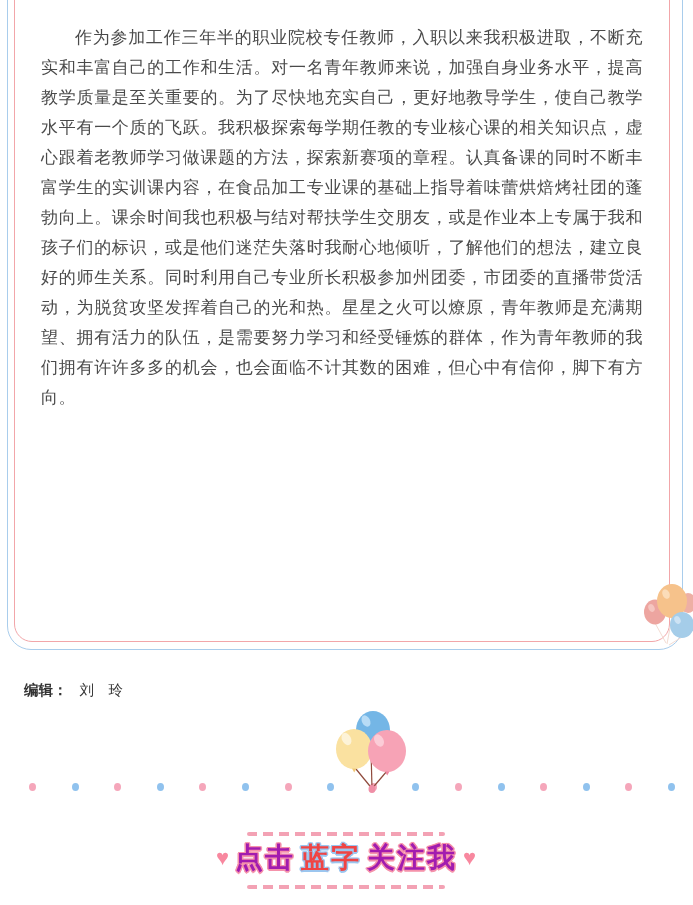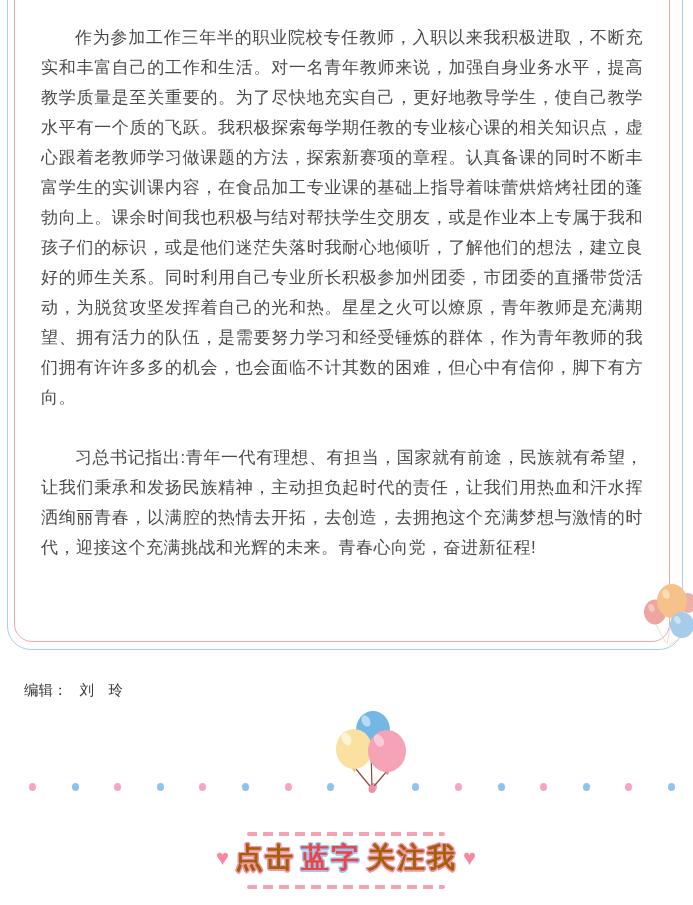--- a/index.html
+++ b/index.html
@@ -24,21 +24,21 @@
     font-size:17px;line-height:30px;color:#4a4a4a;
     text-align:justify;text-indent:2em;
     letter-spacing:0.5px;
   }
 
   
   .corner-balloons{position:absolute;left:638px;top:580px;width:56px;height:68px;}
 
   
   .editor-line{position:absolute;left:24px;top:681px;font-size:14.5px;color:#333333;}
-  .editor-label{font-weight:normal;margin-top:8px;}
+  .editor-label{font-weight:bold;margin-top:8px;}
   .editor-name{margin-left:12px;}
 
   
   .bouquet{position:absolute;left:325px;top:708px;width:90px;height:88px;z-index:3;}
 
   
   .dots-row{position:absolute;left:29px;top:783px;width:650px;height:9px;z-index:2;}
   .dot{position:absolute;top:0;width:7px;height:8px;border-radius:50%;}
 
   
@@ -51,39 +51,38 @@
   .dash-bottom{margin-top:7px;}
   .banner-row{
     height:40px;display:flex;align-items:center;justify-content:center;gap:6px;margin-top:2px;
   }
   .heart{font-size:22px;color:#f8889f;line-height:1;}
   .seg{
     font-size:28px;font-weight:bold;letter-spacing:2px;line-height:1;
     font-family:"DejaVu Sans","Liberation Sans",sans-serif;
   }
   .seg-pink{
-    color:#a16207;
+    color:#a21caf;
     text-shadow:-1.5px 0 #f593ab,1.5px 0 #f593ab,0 -1.5px #f593ab,0 1.5px #f593ab,
                 -1px -1px #f593ab,1px -1px #f593ab,-1px 1px #f593ab,1px 1px #f593ab;
   }
   .seg-blue{
     color:#ef4444;
     text-shadow:-1.5px 0 #9cc6ef,1.5px 0 #9cc6ef,0 -1.5px #9cc6ef,0 1.5px #9cc6ef,
                 -1px -1px #9cc6ef,1px -1px #9cc6ef,-1px 1px #9cc6ef,1px 1px #9cc6ef;
   }
 </style>
 </head>
 <body>
 
 <div class="page">
 
   <div class="outer-border"></div>
   <div class="content-box">
     <p>作为参加工作三年半的职业院校专任教师，入职以来我积极进取，不断充实和丰富自己的工作和生活。对一名青年教师来说，加强自身业务水平，提高教学质量是至关重要的。为了尽快地充实自己，更好地教导学生，使自己教学水平有一个质的飞跃。我积极探索每学期任教的专业核心课的相关知识点，虚心跟着老教师学习做课题的方法，探索新赛项的章程。认真备课的同时不断丰富学生的实训课内容，在食品加工专业课的基础上指导着味蕾烘焙烤社团的蓬勃向上。课余时间我也积极与结对帮扶学生交朋友，或是作业本上专属于我和孩子们的标识，或是他们迷茫失落时我耐心地倾听，了解他们的想法，建立良好的师生关系。同时利用自己专业所长积极参加州团委，市团委的直播带货活动，为脱贫攻坚发挥着自己的光和热。星星之火可以燎原，青年教师是充满期望、拥有活力的队伍，是需要努力学习和经受锤炼的群体，作为青年教师的我们拥有许许多多的机会，也会面临不计其数的困难，但心中有信仰，脚下有方向。</p>
-    <p>习总书记指出:青年一代有理想、有担当，国家就有前途，民族就有希望，让我们秉承和发扬民族精神，主动担负起时代的责任，让我们用热血和汗水挥洒绚丽青春，以满腔的热情去开拓，去创造，去拥抱这个充满梦想与激情的时代，迎接这个充满挑战和光辉的未来。青春心向党，奋进新征程!</p>
   </div>
 
   <svg class="corner-balloons" viewBox="0 0 56 66" xmlns="http://www.w3.org/2000/svg">
     <path d="M17,42 L28,62" stroke="#f3dcd3" stroke-width="1" fill="none"></path>
     <path d="M34,36 L29,63" stroke="#f3dcd3" stroke-width="1" fill="none"></path>
     <path d="M44,56 L31,64" stroke="#f3dcd3" stroke-width="1" fill="none"></path>
     <ellipse cx="17" cy="31" rx="11" ry="12.5" fill="#eda5a0"></ellipse>
     <ellipse cx="13.5" cy="27" rx="3" ry="4" fill="#f5c5c0" transform="rotate(-25 13.5 27)"></ellipse>
     <ellipse cx="50" cy="22" rx="8.5" ry="10" fill="#eeafa4"></ellipse>
     <ellipse cx="34" cy="20" rx="15" ry="17" fill="#f6c28b"></ellipse>

